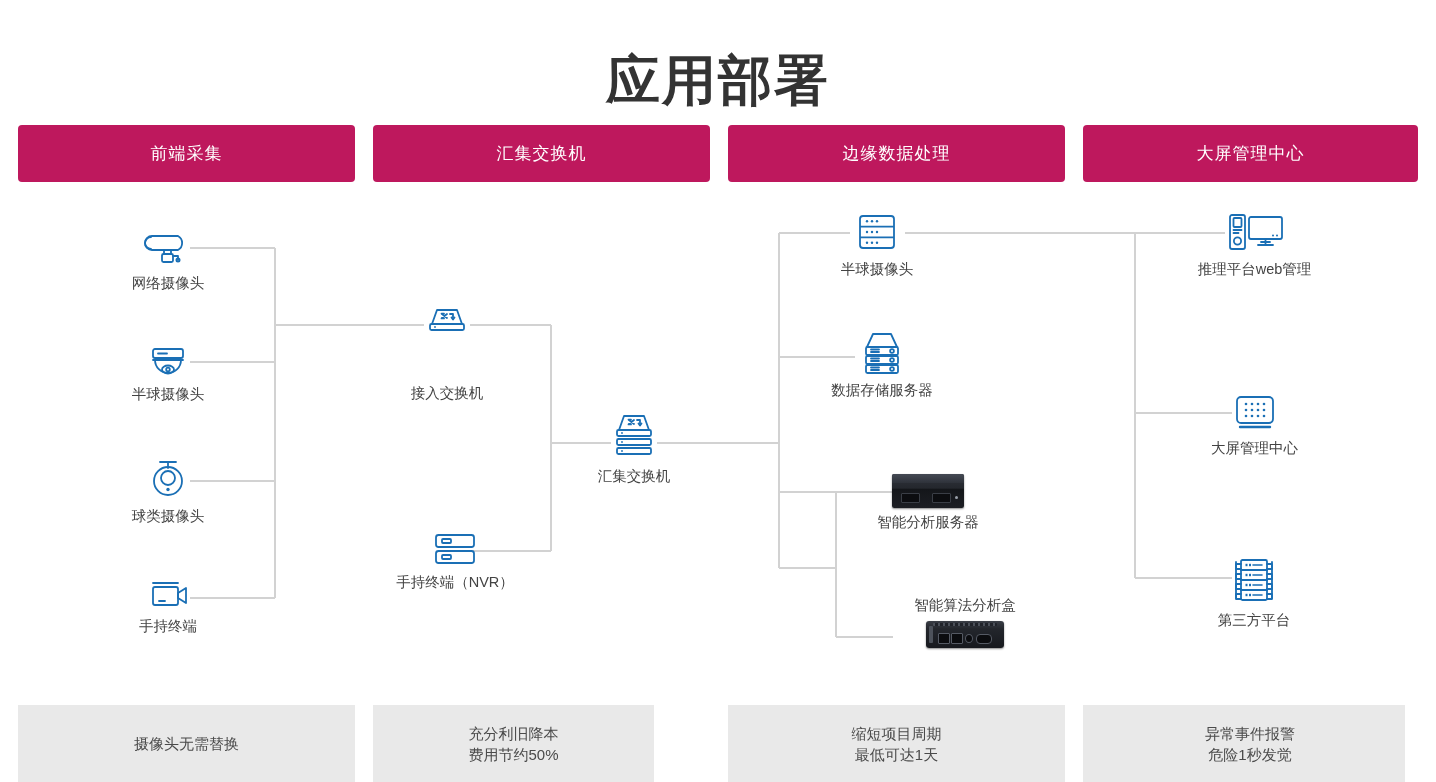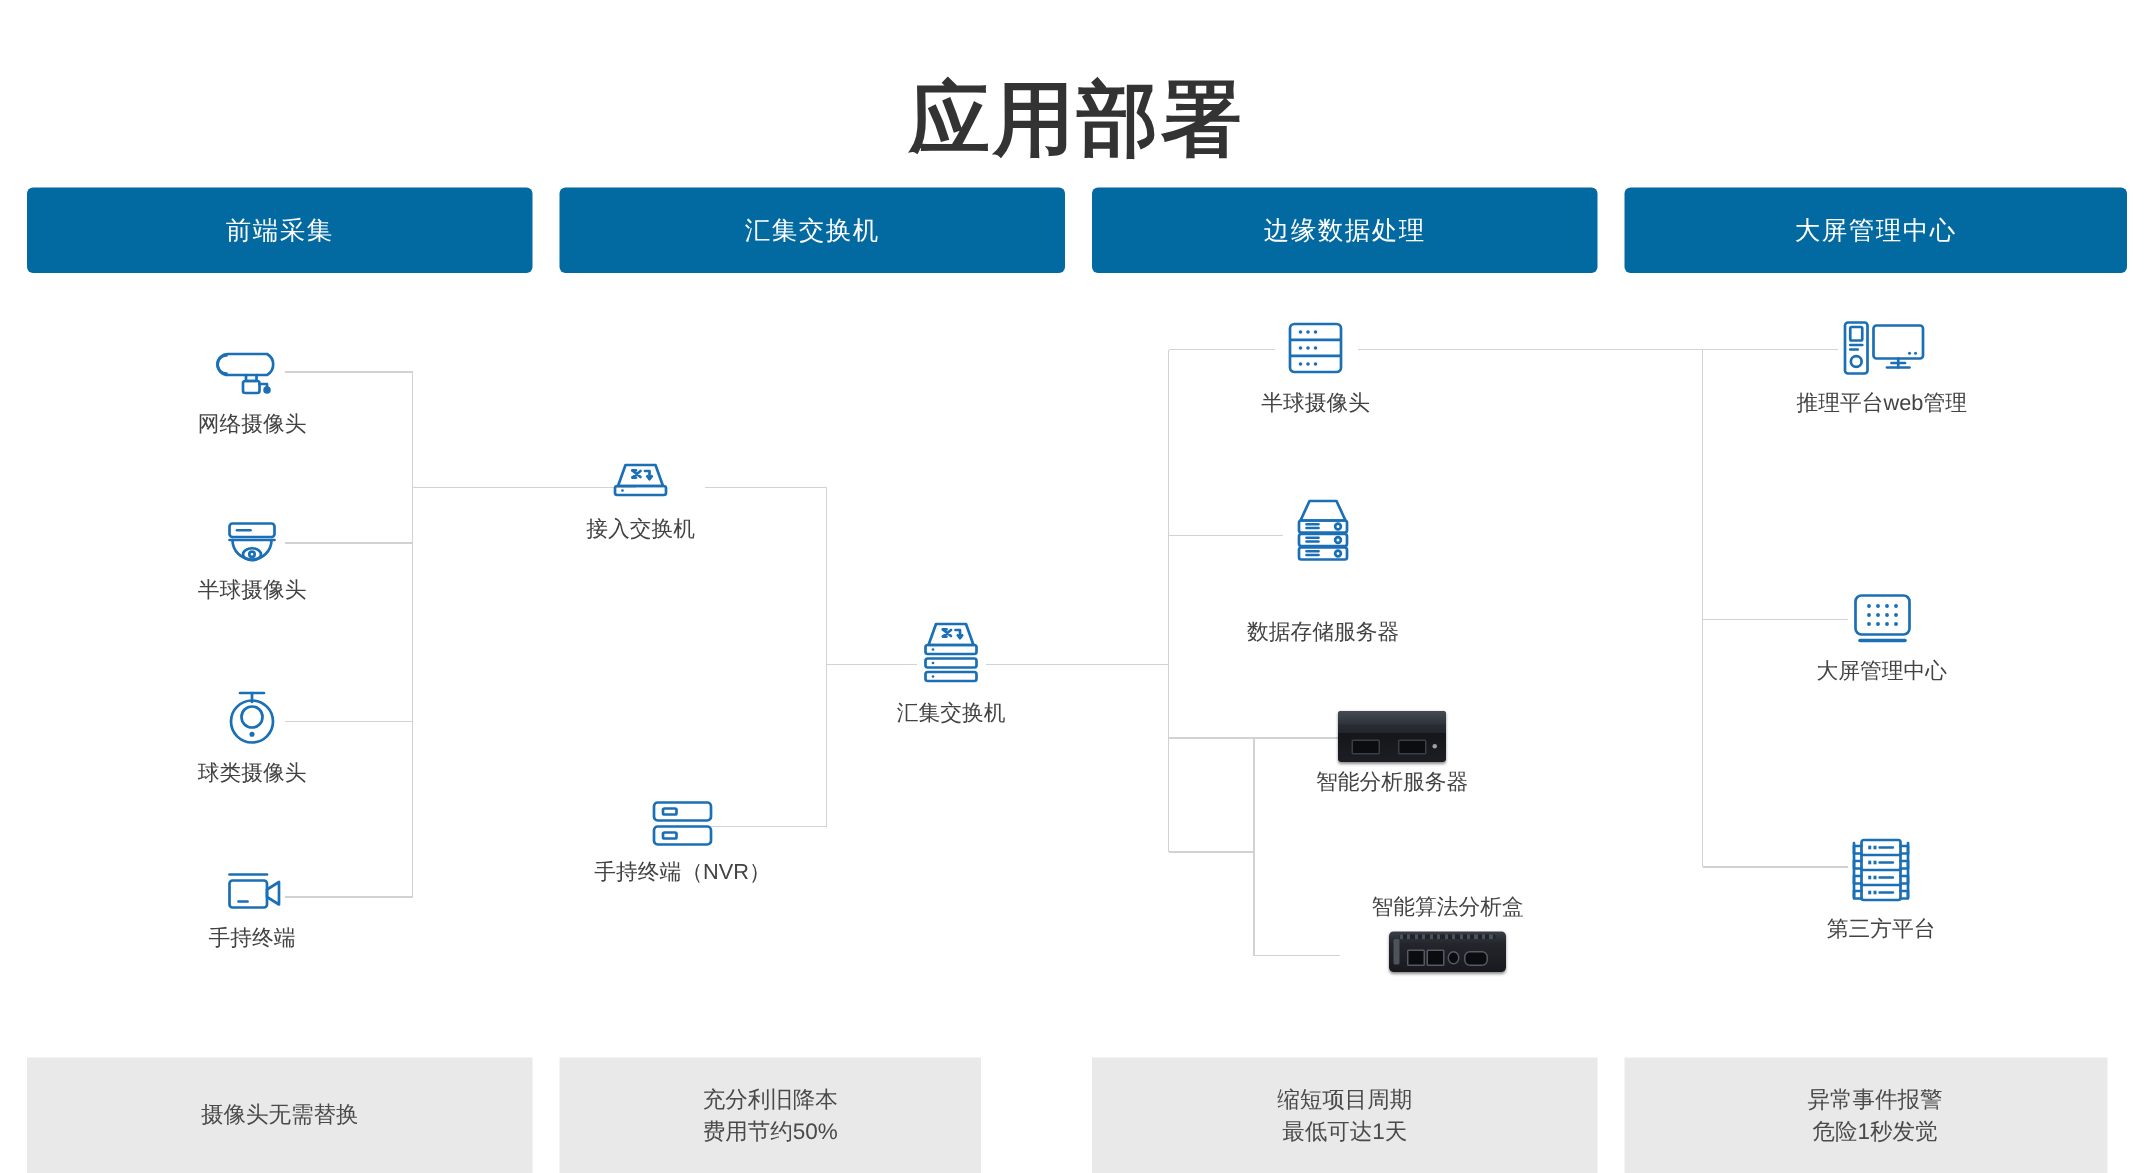--- a/index.html
+++ b/index.html
@@ -17,21 +17,21 @@
   .title{
     position:absolute;left:0;top:13px;width:1436px;
     text-align:center;
     font-size:54px;font-weight:bold;color:#333333;
     letter-spacing:2px;line-height:1.0;margin-top:40px;
   }
 
   
   .hdr{
     position:absolute;top:125px;height:57px;
-    background:#0369a1;border-radius:4px;
+    background:#be185d;border-radius:4px;
     display:flex;align-items:center;justify-content:center;
     color:#ffffff;font-size:17px;letter-spacing:1px;
   }
   .hdr.c1{left:18px;width:337px;}
   .hdr.c2{left:373px;width:337px;}
   .hdr.c3{left:728px;width:337px;}
   .hdr.c4{left:1083px;width:335px;}
 
   
   .ftr{
@@ -210,21 +210,21 @@
       <g fill="none" stroke="#1a6fb5" stroke-width="1.8" stroke-linejoin="round" stroke-linecap="round">
         <path d="M11 5 h25"></path>
         <rect x="11" y="9" width="25" height="18" rx="2"></rect>
         <path d="M36 15 l8 -5 v15 l-8 -5 Z"></path>
         <path d="M17 23 h6"></path>
       </g>
     </svg>
     <span class="lbl">手持终端</span>
   </div>
 
-  <div class="node" style="left:387px;top:305px;width:80px;">
+  <div class="node" style="left:407px;top:305px;width:80px;gap:40px;">
     <svg class="ico" width="56" height="34" viewBox="0 0 56 34">
       <g fill="none" stroke="#1a6fb5" stroke-width="1.8" stroke-linejoin="round" stroke-linecap="round">
         <path d="M13 19 L18 5 H38 L43 19 Z"></path>
         <rect x="11" y="19" width="34" height="6" rx="1.5"></rect>
         <path d="M23 9 l5 4 M23 13 l5 -4"></path>
         <path d="M22.5 8.6 h2.5 M22.5 13.4 h2.5"></path>
         <path d="M31 9 h3 v5"></path>
         <path d="M32.5 12.5 l1.5 2 1.5 -2"></path>
         <circle cx="16" cy="22" r="0.9" fill="#1a6fb5" stroke="none"></circle>
       </g>
@@ -277,21 +277,21 @@
             <circle cx="28" cy="21" r="1.2"></circle>
           <circle cx="18" cy="31.7" r="1.2"></circle>
             <circle cx="23" cy="31.7" r="1.2"></circle>
             <circle cx="28" cy="31.7" r="1.2"></circle>
         </g>
       </g>
     </svg>
     <span class="lbl">半球摄像头</span>
   </div>
 
-  <div class="node" style="left:842px;top:330px;width:80px;gap:32px;">
+  <div class="node" style="left:842px;top:330px;width:80px;">
     <svg class="ico" width="56" height="46" viewBox="0 0 56 46">
       <g fill="none" stroke="#1a6fb5" stroke-width="1.8" stroke-linejoin="round" stroke-linecap="round">
         <path d="M13 17 L19 4 H37 L43 17 Z"></path>
         <rect x="12" y="17" width="32" height="8" rx="1.5"></rect>
         <rect x="12" y="26" width="32" height="8" rx="1.5"></rect>
         <rect x="12" y="35" width="32" height="8" rx="1.5"></rect>
         <path d="M17 19.5 h8 M17 22 h8"></path>
         <path d="M17 28.5 h8 M17 31 h8"></path>
         <path d="M17 37.5 h8 M17 40 h8"></path>
         <circle cx="38" cy="21" r="1.9"></circle>

